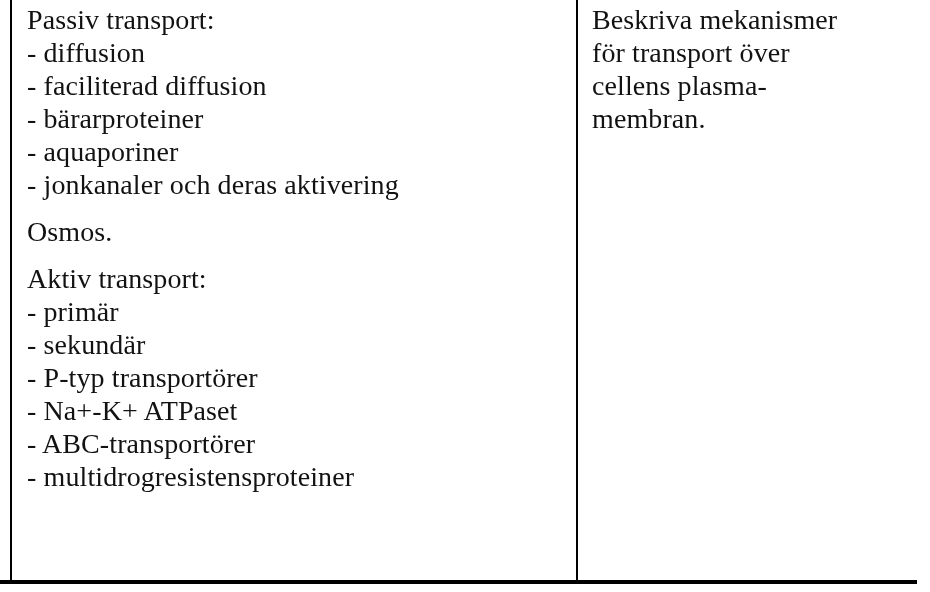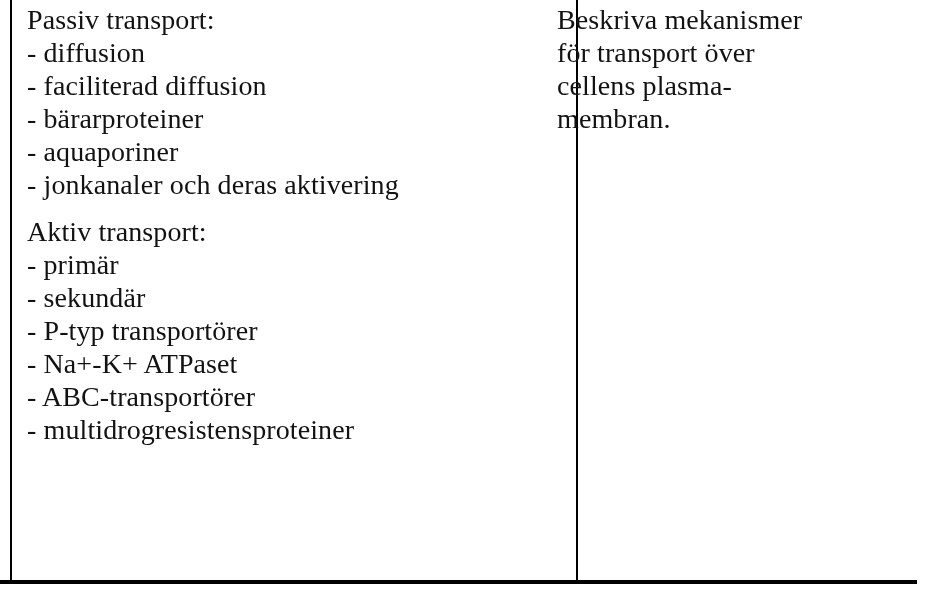--- a/index.html
+++ b/index.html
@@ -47,21 +47,21 @@
     font-size: 28px;
     line-height: 33px;
     letter-spacing: 0.1px;
   }
   .cell-left {
     left: 27px;
     width: 540px;
     padding-top: 3px;
   }
   .cell-right {
-    left: 557px;
+    left: 592px;
     width: 330px;
     padding-top: 3px;
     font-family: Liberation Serif, serif;
   }
   .cell p {
     margin: 0 0 14px 0;
   }
   .cell-left p:nth-child(4) {
     margin-bottom: 8px;
   }
@@ -73,20 +73,21 @@
 <body>
 
 <div class="page">
 
   <div class="rule-v-left"></div>
   <div class="rule-v-divider"></div>
   <div class="rule-h-bottom"></div>
 
   <div class="cell cell-left">
       <p>Passiv transport:<br>- diffusion<br>- faciliterad diffusion<br>- bärarproteiner<br>- aquaporiner<br>- jonkanaler och deras aktivering</p>
+      <p>Osmos.</p>
       <p>Aktiv transport:<br>- primär<br>- sekundär<br>- P-typ transportörer<br>- Na+-K+ ATPaset<br>- ABC-transportörer<br>- multidrogresistensproteiner</p>
     </div>
 
   <div class="cell cell-right">
       <p>Beskriva mekanismer<br>för transport över<br>cellens plasma-<br>membran.</p>
     </div>
 
 </div>
 
 </body></html>

